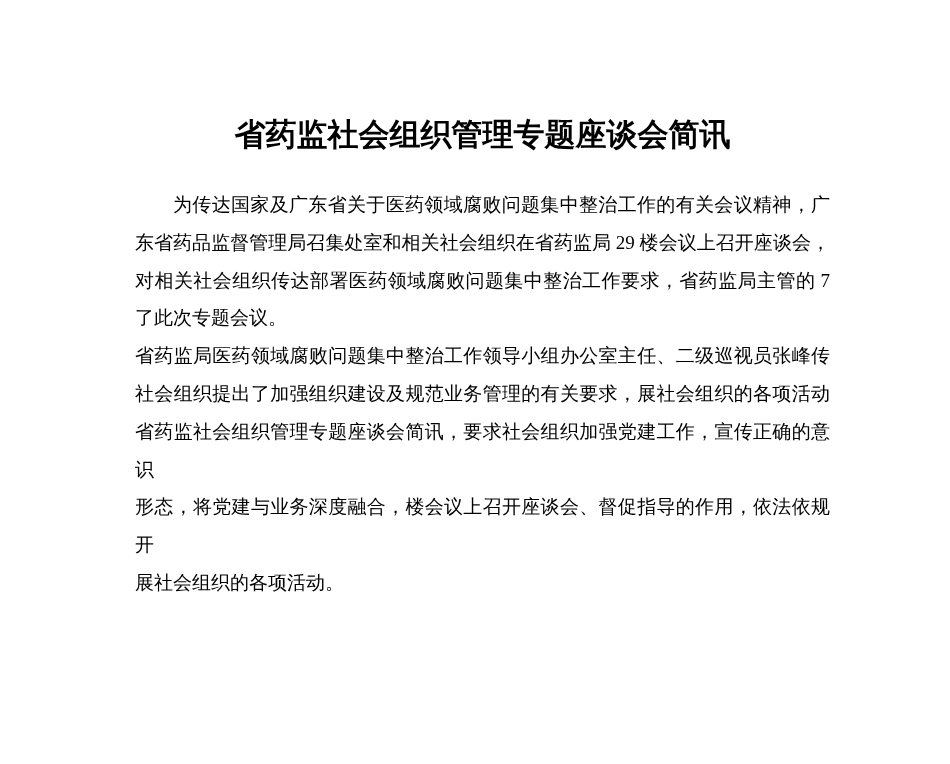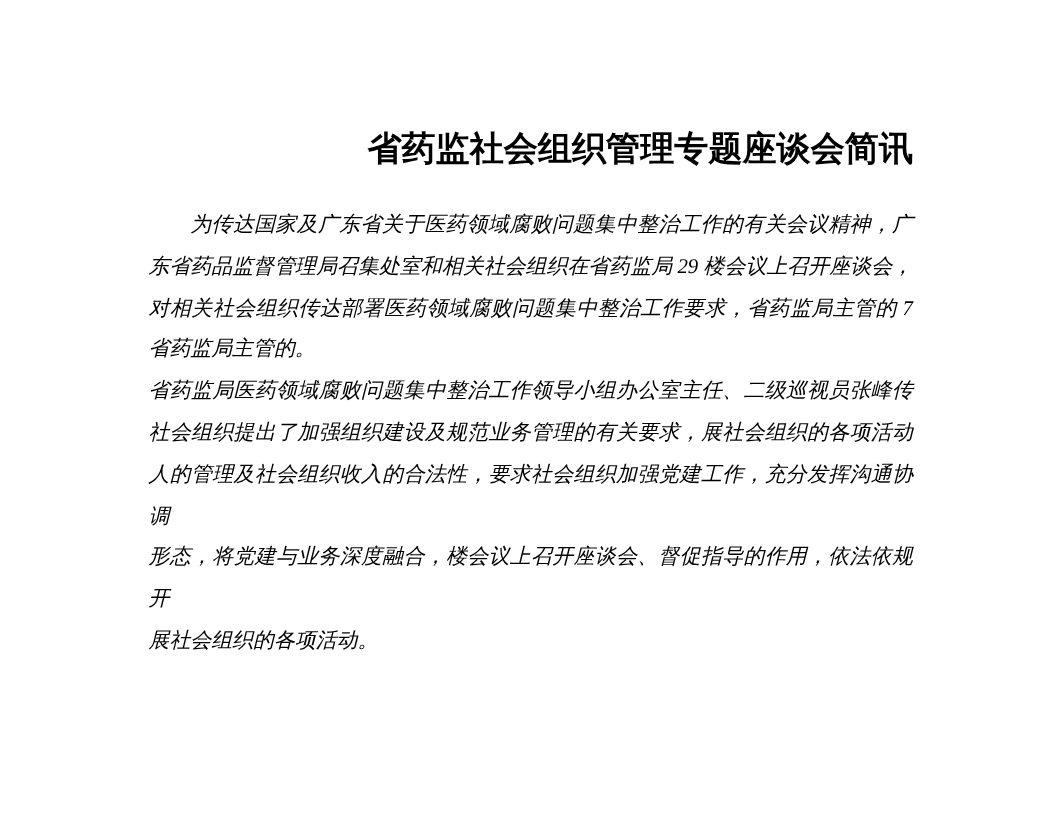--- a/index.html
+++ b/index.html
@@ -20,29 +20,28 @@
     top: 0;
     width: 695px;
   }
   .doc-title {
     margin: 112px 0 0 0;
     font-family: "Liberation Sans", "DejaVu Sans", sans-serif;
     font-weight: 700;
     font-size: 31px;
     line-height: 46px;
     color: #000000;
-    text-align: right;
+    text-align: center;
     letter-spacing: 0;
   }
   .doc-body {
     margin-top: 28px;
     font-family: "Liberation Serif", "DejaVu Serif", serif;
     font-size: 19px;
     color: #000000;
-    font-style: italic;
   }
   .line {
     line-height: 37.8px;
     text-align: justify;
     text-align-last: justify;
     text-justify: inter-character;
   }
   .line.para-first {
     text-indent: 2em;
   }
@@ -53,21 +52,21 @@
 </head>
 <body>
 
 <div class="doc-page">
   <div class="content-col">
     <h1 class="doc-title">省药监社会组织管理专题座谈会简讯</h1>
     <div class="doc-body">
         <div class="line para-first">为传达国家及广东省关于医药领域腐败问题集中整治工作的有关会议精神，广</div>
         <div class="line">东省药品监督管理局召集处室和相关社会组织在省药监局 29 楼会议上召开座谈会，</div>
         <div class="line">对相关社会组织传达部署医药领域腐败问题集中整治工作要求，省药监局主管的 7</div>
-        <div class="line para-last">省药监局主管的。</div>
+        <div class="line para-last">了此次专题会议。</div>
         <div class="line">省药监局医药领域腐败问题集中整治工作领导小组办公室主任、二级巡视员张峰传</div>
         <div class="line">社会组织提出了加强组织建设及规范业务管理的有关要求，展社会组织的各项活动</div>
-        <div class="line">人的管理及社会组织收入的合法性，要求社会组织加强党建工作，充分发挥沟通协调</div>
+        <div class="line">省药监社会组织管理专题座谈会简讯，要求社会组织加强党建工作，宣传正确的意识</div>
         <div class="line">形态，将党建与业务深度融合，楼会议上召开座谈会、督促指导的作用，依法依规开</div>
         <div class="line para-last">展社会组织的各项活动。</div>
       </div>
   </div>
 </div>
 
 </body></html>

